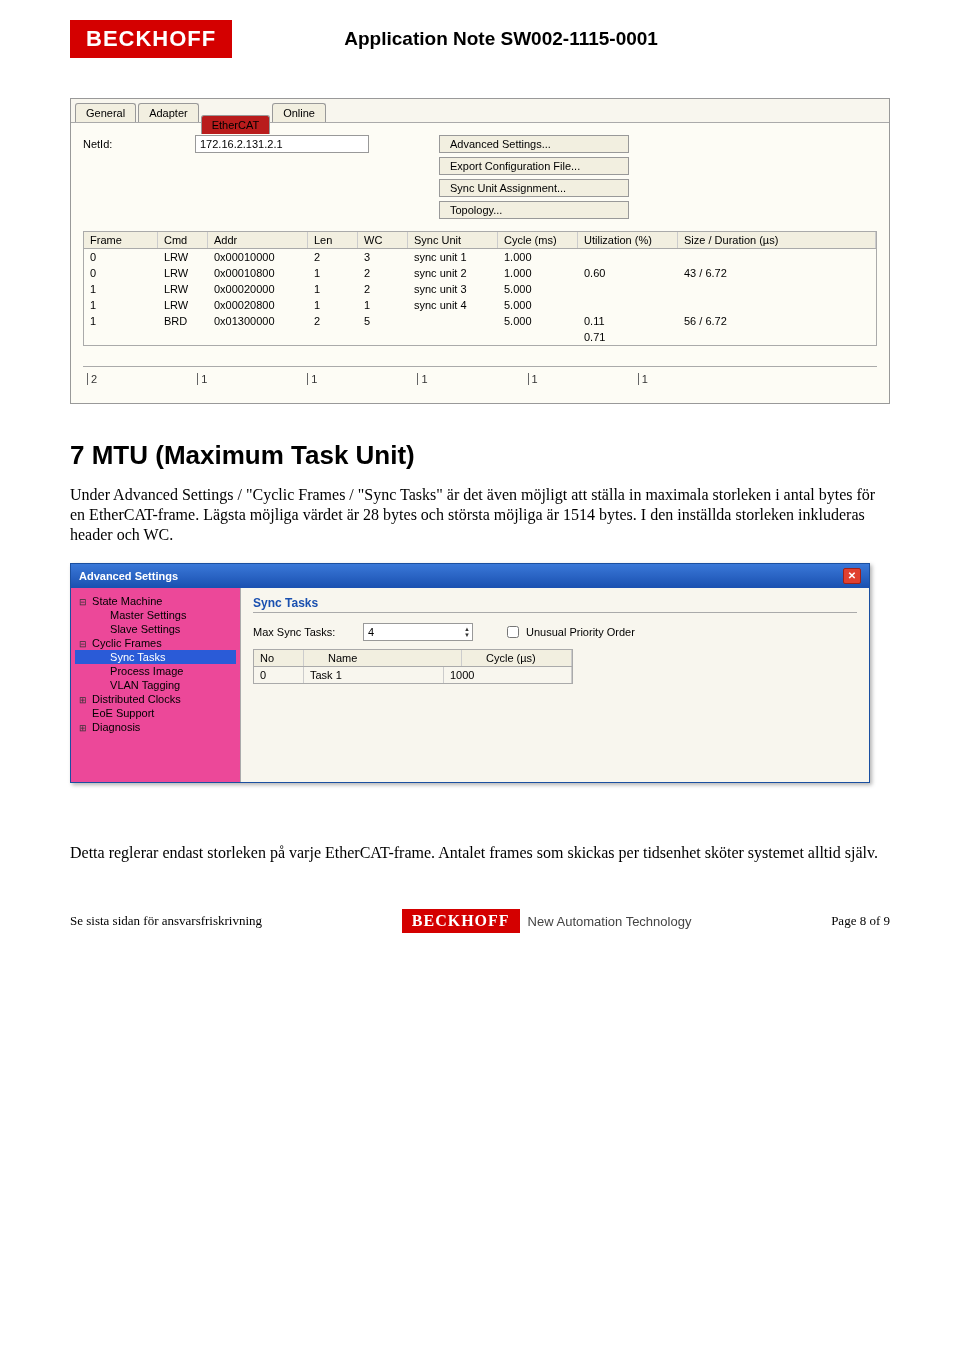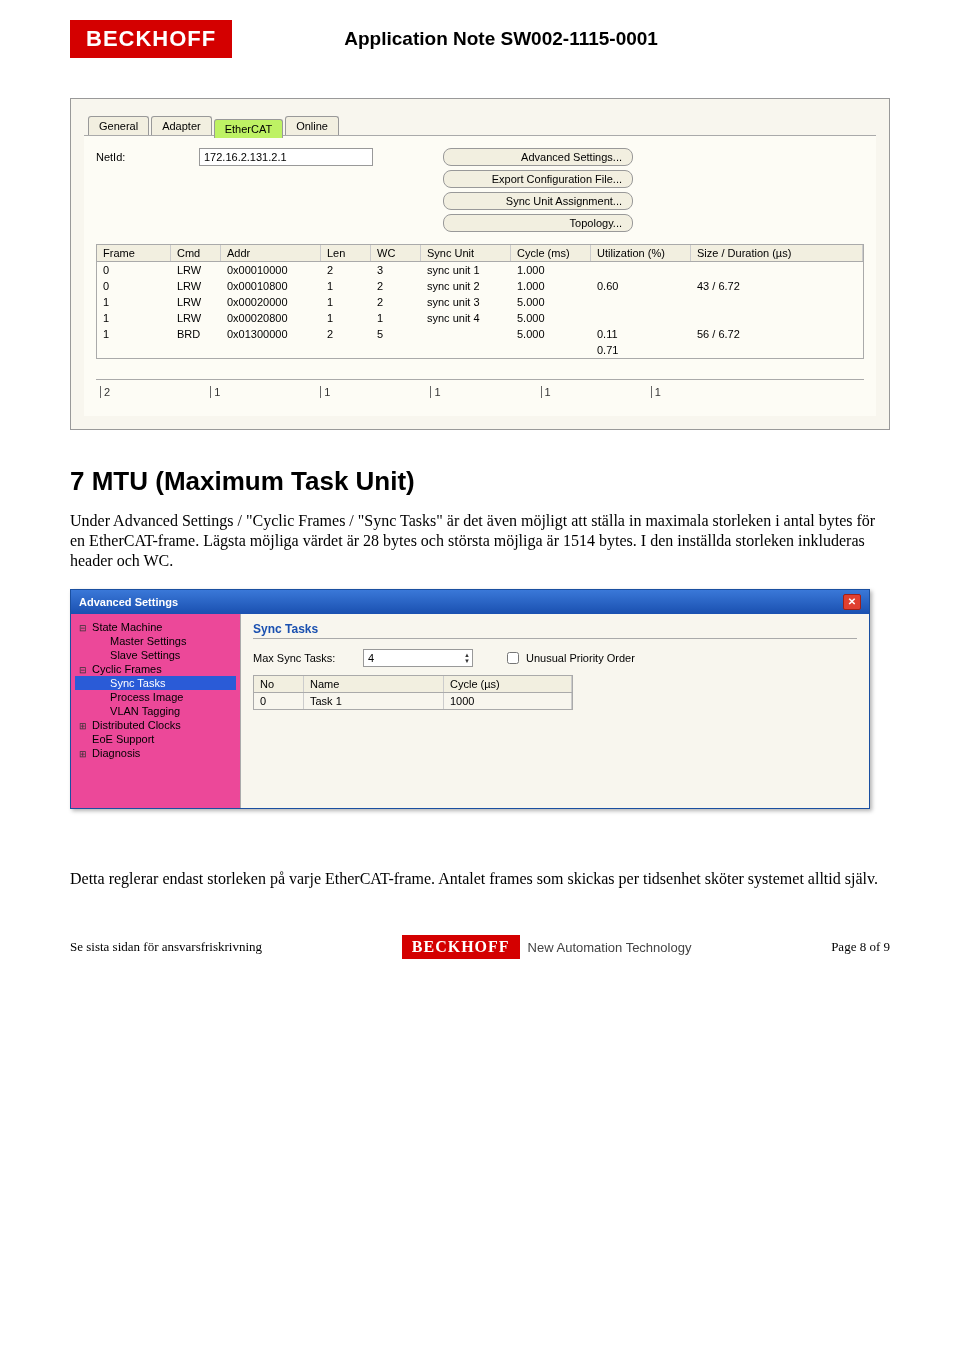--- a/index.html
+++ b/index.html
@@ -32,44 +32,44 @@
   .doc-title {
     font-size: 19px;
     font-weight: bold;
     text-align: center;
     flex: 1;
   }
   
   .ss {
     border: 1px solid #999;
     background: #f8f6ee;
-    padding: 13px;
+    padding: 0;
     margin-bottom: 36px;
     font-family: Tahoma, Arial, sans-serif;
     font-size: 11px;
   }
   .tabstrip {
     display: flex;
     border-bottom: 1px solid #aaa;
     padding: 4px 4px 0 4px;
     background: #f8f6ee;
   }
   .tab {
     padding: 3px 10px;
     border: 1px solid #999;
     border-bottom: none;
     margin-right: 2px;
     background: #f2efe0;
     border-radius: 3px 3px 0 0;
     cursor: default;
   }
   .tab.active {
-    background: #bef264;
+    background: #b91c1c;
     position: relative;
-    top: 3px;
+    top: 12px;
   }
   .ss-body {
     padding: 12px;
     background: #fdfcf5;
   }
   .row1 {
     display: flex;
     gap: 30px;
     align-items: flex-start;
     margin-bottom: 12px;
@@ -85,24 +85,24 @@
   }
   .btn-col {
     display: flex;
     flex-direction: column;
     gap: 4px;
     margin-left: 40px;
   }
   .winbtn {
     border: 1px solid #999;
     background: #f2efe0;
-    text-align: right;
+    text-align: left;
     padding: 2px 10px;
     width: 190px;
-    border-radius: 8px;
+    border-radius: 0;
     cursor: default;
   }
   .grid {
     border: 1px solid #aaa;
     margin-top: 4px;
   }
   .ghead, .grow {
     display: flex;
     font-size: 11px;
   }
@@ -216,21 +216,21 @@
   .spin .ud {
     display:flex; flex-direction:column; font-size:6px; line-height:6px;
     color:#333;
   }
   .cb { display:flex; align-items:center; gap:4px; margin-left:30px;}
   .cb input { width:12px; height:12px; }
   .mini-table {
     border:1px solid #aaa; margin-top:8px; width:320px;
   }
   .mini-table .mh, .mini-table .mr { display:flex; }
-  .mini-table .mh { border-bottom:1px solid #aaa; background:#f2efe0;}
+  .mini-table .mh { border-bottom:1px solid #aaa; background:#f2efe0;gap:18px;}
   .mc { padding:2px 6px; border-right:1px solid #ccc; font-size:11px;}
   .mc1{width:50px}.mc2{width:140px}.mc3{flex:1}
 
   .footer {
     display:flex;
     justify-content:space-between;
     align-items:center;
     border-top: none;
     padding: 6px 0;
     margin-top: 40px;
@@ -255,21 +255,21 @@
 
   <div class="ss">
     <div class="tabstrip" id="tabstrip">
         <div class="tab">General</div>
         <div class="tab">Adapter</div>
         <div class="tab active">EtherCAT</div>
         <div class="tab">Online</div>
       </div>
     <div class="ss-body">
       <div class="row1">
-        <div style="display:flex;align-items:center;gap:26px;">
+        <div style="display:flex;align-items:center;gap:35px;">
           <span class="lbl">NetId:</span>
           <div class="txtfield">172.16.2.131.2.1</div>
         </div>
         <div class="btn-col" id="btncol">
             <div class="winbtn">Advanced Settings...</div>
             <div class="winbtn">Export Configuration File...</div>
             <div class="winbtn">Sync Unit Assignment...</div>
             <div class="winbtn">Topology...</div>
           </div>
       </div>

